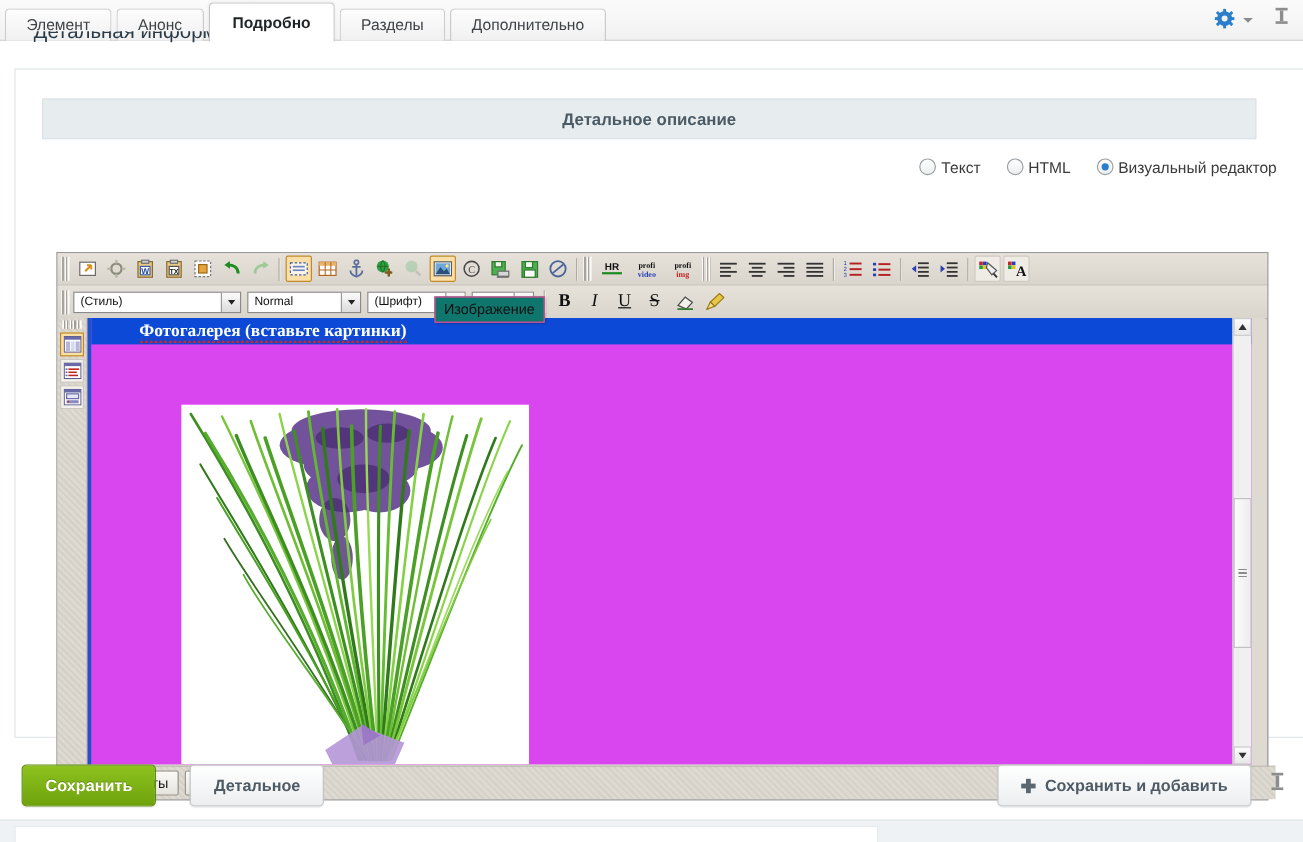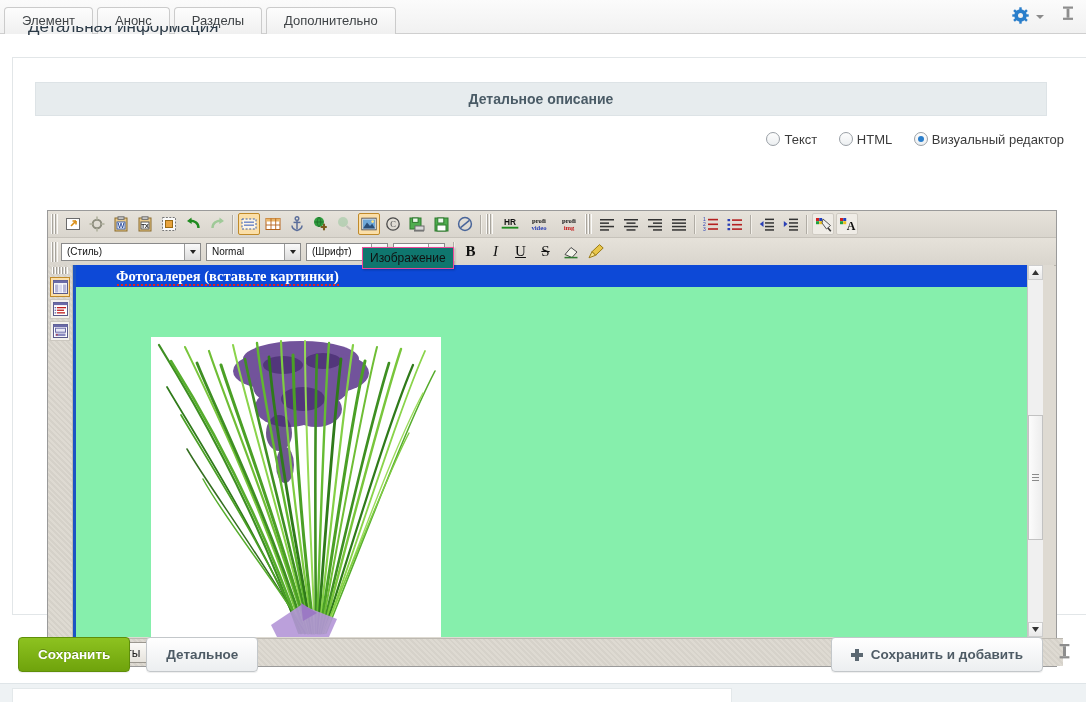--- a/index.html
+++ b/index.html
@@ -146,21 +146,21 @@
     margin:2px auto 3px;width:16px;height:7px;
     background:repeating-linear-gradient(90deg,#fff 0 1px,#a09d96 1px 2px,transparent 2px 3px);
   }
   .lbtn{
     width:20px;height:20px;margin:2px auto;border:1px solid #cbc7bf;background:#f3f1ec;
     display:flex;align-items:center;justify-content:center;cursor:pointer;box-sizing:border-box;
   }
   .lbtn.active{border:1px solid #c08a2a;background:#fbdfa8;}
   .canvas{
     position:absolute;left:25px;top:0;width:967px;height:372px;
-    background:#86efac;border-left:3px solid #1b54c4;overflow:hidden;
+    background:#d946ef;border-left:3px solid #1b54c4;overflow:hidden;
   }
   .gal-banner{
     height:22px;background:#0d49d7;color:#ffffff;
     font-family:"Liberation Serif",serif;font-weight:bold;font-size:14.5px;
     line-height:22px;padding-left:40px;
   }
   .gal-banner u{
     text-decoration:none;
     border-bottom:none;
     background-image:radial-gradient(circle at 2px 3px,#e02020 1.1px,transparent 1.3px);
@@ -195,21 +195,21 @@
     border-top:1px solid #bdb9b1;display:flex;align-items:center;padding-left:9px;gap:5px;
   }
   .fbtn{
     height:19px;padding:0 8px 0 5px;border:1px solid #9b978f;
     background:linear-gradient(#fbfaf7,#e6e3dc);
     display:flex;align-items:center;gap:5px;
     font-size:12px;color:#1c1c1c;cursor:pointer;border-radius:2px;
   }
 
   
-  .actions{position:absolute;left:18px;top:637px;display:flex;gap:16px;align-items:center;}
+  .actions{position:absolute;left:18px;top:637px;display:flex;gap:28px;align-items:center;}
   .btn{
     height:33px;padding:0 19px;border-radius:4px;cursor:pointer;
     display:flex;align-items:center;justify-content:center;
     font-size:13.5px;font-weight:bold;white-space:nowrap;
     border:1px solid #c3c7ca;
     background:linear-gradient(#ffffff,#eceef0);
     color:#4e5b65;
     box-shadow:0 1px 1px rgba(0,0,0,.07);
   }
   .btn.primary{
@@ -237,20 +237,21 @@
     background:#ffffff;border:1px solid #e3e8ea;border-bottom:none;
   }
 </style>
 </head>
 <body>
 
 <div class="tabbar">
   <div class="tabs">
     <div class="tab"><span>Элемент</span></div>
     <div class="tab"><span>Анонс</span></div>
+    <div class="tab active"><span>Подробно</span></div>
     <div class="tab"><span>Разделы</span></div>
     <div class="tab"><span>Дополнительно</span></div>
   </div>
   <div class="tabbar-right">
     <span class="gear-ic">
       <svg width="17" height="17" viewBox="0 0 17 17">
         <g fill="#2a7ecb">
           <circle cx="8.5" cy="8.5" r="6.2"></circle>
           <rect x="7.3" y="0.3" width="2.4" height="3.2"></rect>
             <rect x="7.3" y="13.5" width="2.4" height="3.2"></rect>

